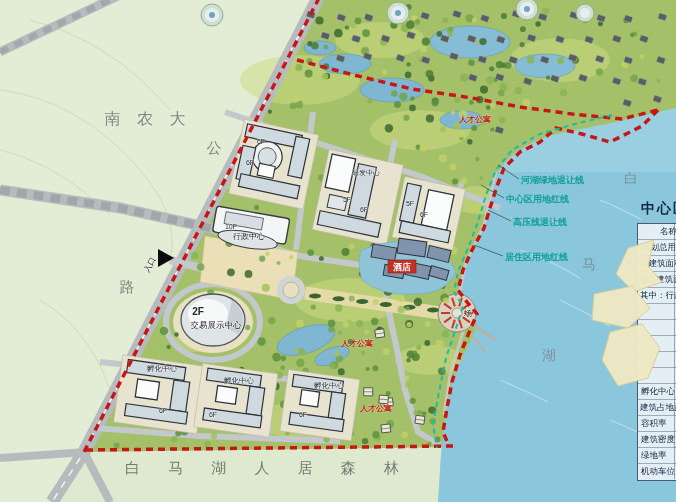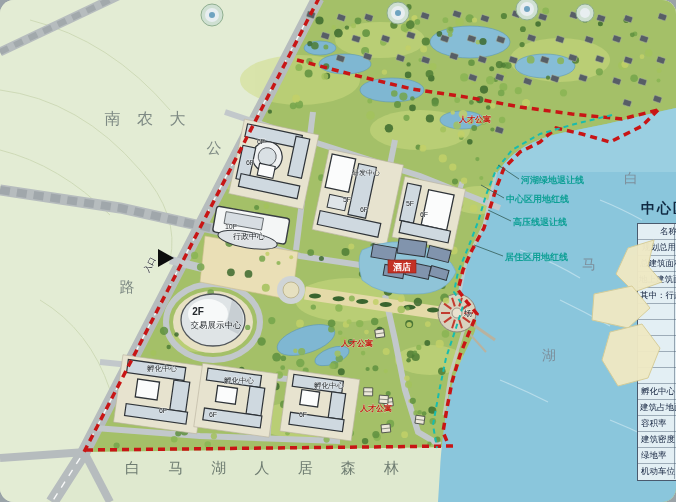--- a/index.html
+++ b/index.html
@@ -1,17 +1,17 @@
 <!DOCTYPE html>
 <html><head>
 <meta charset="utf-8">
 <style>
   html,body{margin:0;padding:0;background:#9aa3a8;}
   #stage{position:relative;width:676px;height:502px;overflow:hidden;background:#e3ecd4;
-         font-family:"Liberation Sans",sans-serif;border-radius:14px;}
+         font-family:"Liberation Sans",sans-serif;}
   #map{position:absolute;left:0;top:0;z-index:1;}
   
   text.lbl{font-family:"Liberation Sans",sans-serif;}
   text.area{fill:#7e8a84;letter-spacing:6px;text-anchor:middle;}
   text.area2{fill:#6f7d72;letter-spacing:12px;text-anchor:middle;}
   text.lake{fill:#7d8f9c;text-anchor:middle;}
   text.setback{fill:#0fa096;text-anchor:start;font-weight:bold;}
   text.bldg{fill:#23282c;text-anchor:middle;paint-order:stroke;stroke:rgba(255,255,255,.55);stroke-width:1px;}
   text.red{fill:#c41e14;text-anchor:middle;font-weight:bold;paint-order:stroke;stroke:rgba(255,255,255,.4);stroke-width:.8px;}
   text.badge{fill:#ffffff;text-anchor:middle;font-weight:bold;}

